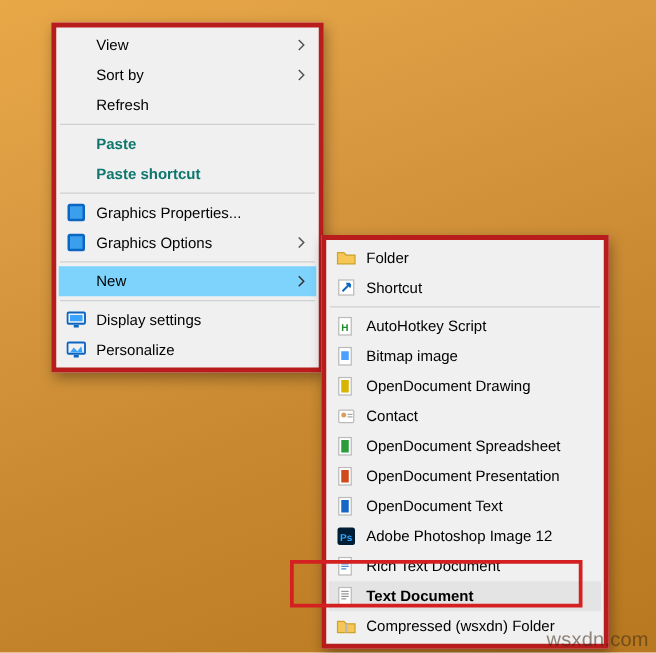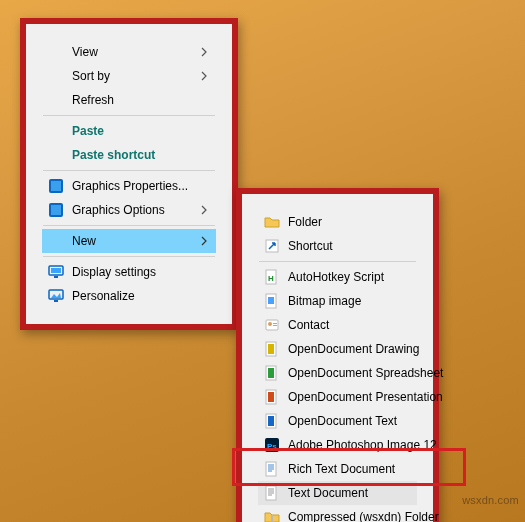--- a/index.html
+++ b/index.html
@@ -8,48 +8,49 @@
     width: 525px;
     height: 522px;
     font-family: "Segoe UI", Arial, sans-serif;
     font-size: 12px;
     background: linear-gradient(160deg, #e8a848 0%, #d89840 30%, #c78830 60%, #b87820 100%);
     position: relative;
     overflow: hidden;
   }
   .watermark {
     position: absolute;
-    bottom: 16px;
+    bottom: 0;
     right: 6px;
-    font-size: 11px;
+    font-size: 16px;
     color: rgba(60,40,20,0.55);
     letter-spacing: 0.2px;
   }
   .menu {
     position: absolute;
     background: #f0f0f0;
-    border: 6px solid #b91c1c;
+    border: 4px solid #b91c1c;
     box-shadow: 2px 4px 10px rgba(0,0,0,0.35);
-    padding: 16px;
+    padding: 2px;
+    margin-left: 21px;
   }
   .menu.primary { left: 20px; top: 18px; width: 218px; }
-  .menu.sub { left: 236px; top: 188px; width: 203px; }
+  .menu.sub { left: 236px; top: 188px; width: 230px; }
   .item {
     display: flex;
     align-items: center;
     height: 24px;
     padding: 0 22px 0 30px;
     position: relative;
     color: #000;
     white-space: nowrap;
     cursor: default;
   }
   .item.disabled { color: #0f766e; font-weight: bold; }
   .item.hover { background: #7dd3fc; }
-  .item.highlight { background: #e4e4e4; }
+  .item.highlight { background: #e4e4e4; font-weight: bold; }
   .sep {
     height: 1px;
     background: #d0d0d0;
     margin: 3px 1px;
   }
   .chev {
     position: absolute;
     right: 8px;
     top: 50%;
     transform: translateY(-50%);
@@ -207,41 +208,41 @@
       <svg width="16" height="16">
           <rect x="2" y="1" width="10" height="14" fill="#fff" stroke="#bbb"></rect>
           <rect x="4" y="4" width="6" height="7" fill="#4aa0ff"></rect>
         </svg>
     </span>
     <span>Bitmap image</span>
   </div>
   <div class="item">
     <span class="ico">
       <svg width="16" height="16">
+          <rect x="2" y="1" width="10" height="14" fill="#fff" stroke="#bbb"></rect>
+          <rect x="4" y="3" width="6" height="10" fill="#d6b400"></rect>
+        </svg>
+    </span>
+    <span>OpenDocument Drawing</span>
+  </div>
+  <div class="item">
+    <span class="ico">
+      <svg width="16" height="16">
           <rect x="2" y="3" width="12" height="10" rx="1" fill="#fff" stroke="#bbb"></rect>
           <circle cx="6" cy="7" r="2" fill="#d8a060"></circle>
           <rect x="9" y="6" width="4" height="1" fill="#aaa"></rect>
           <rect x="9" y="8" width="4" height="1" fill="#aaa"></rect>
         </svg>
     </span>
     <span>Contact</span>
   </div>
   <div class="item">
     <span class="ico">
       <svg width="16" height="16">
           <rect x="2" y="1" width="10" height="14" fill="#fff" stroke="#bbb"></rect>
-          <rect x="4" y="3" width="6" height="10" fill="#d6b400"></rect>
-        </svg>
-    </span>
-    <span>OpenDocument Drawing</span>
-  </div>
-  <div class="item">
-    <span class="ico">
-      <svg width="16" height="16">
-          <rect x="2" y="1" width="10" height="14" fill="#fff" stroke="#bbb"></rect>
           <rect x="4" y="3" width="6" height="10" fill="#2a9c3a"></rect>
         </svg>
     </span>
     <span>OpenDocument Spreadsheet</span>
   </div>
   <div class="item">
     <span class="ico">
       <svg width="16" height="16">
           <rect x="2" y="1" width="10" height="14" fill="#fff" stroke="#bbb"></rect>
           <rect x="4" y="3" width="6" height="10" fill="#d14a1a"></rect>

